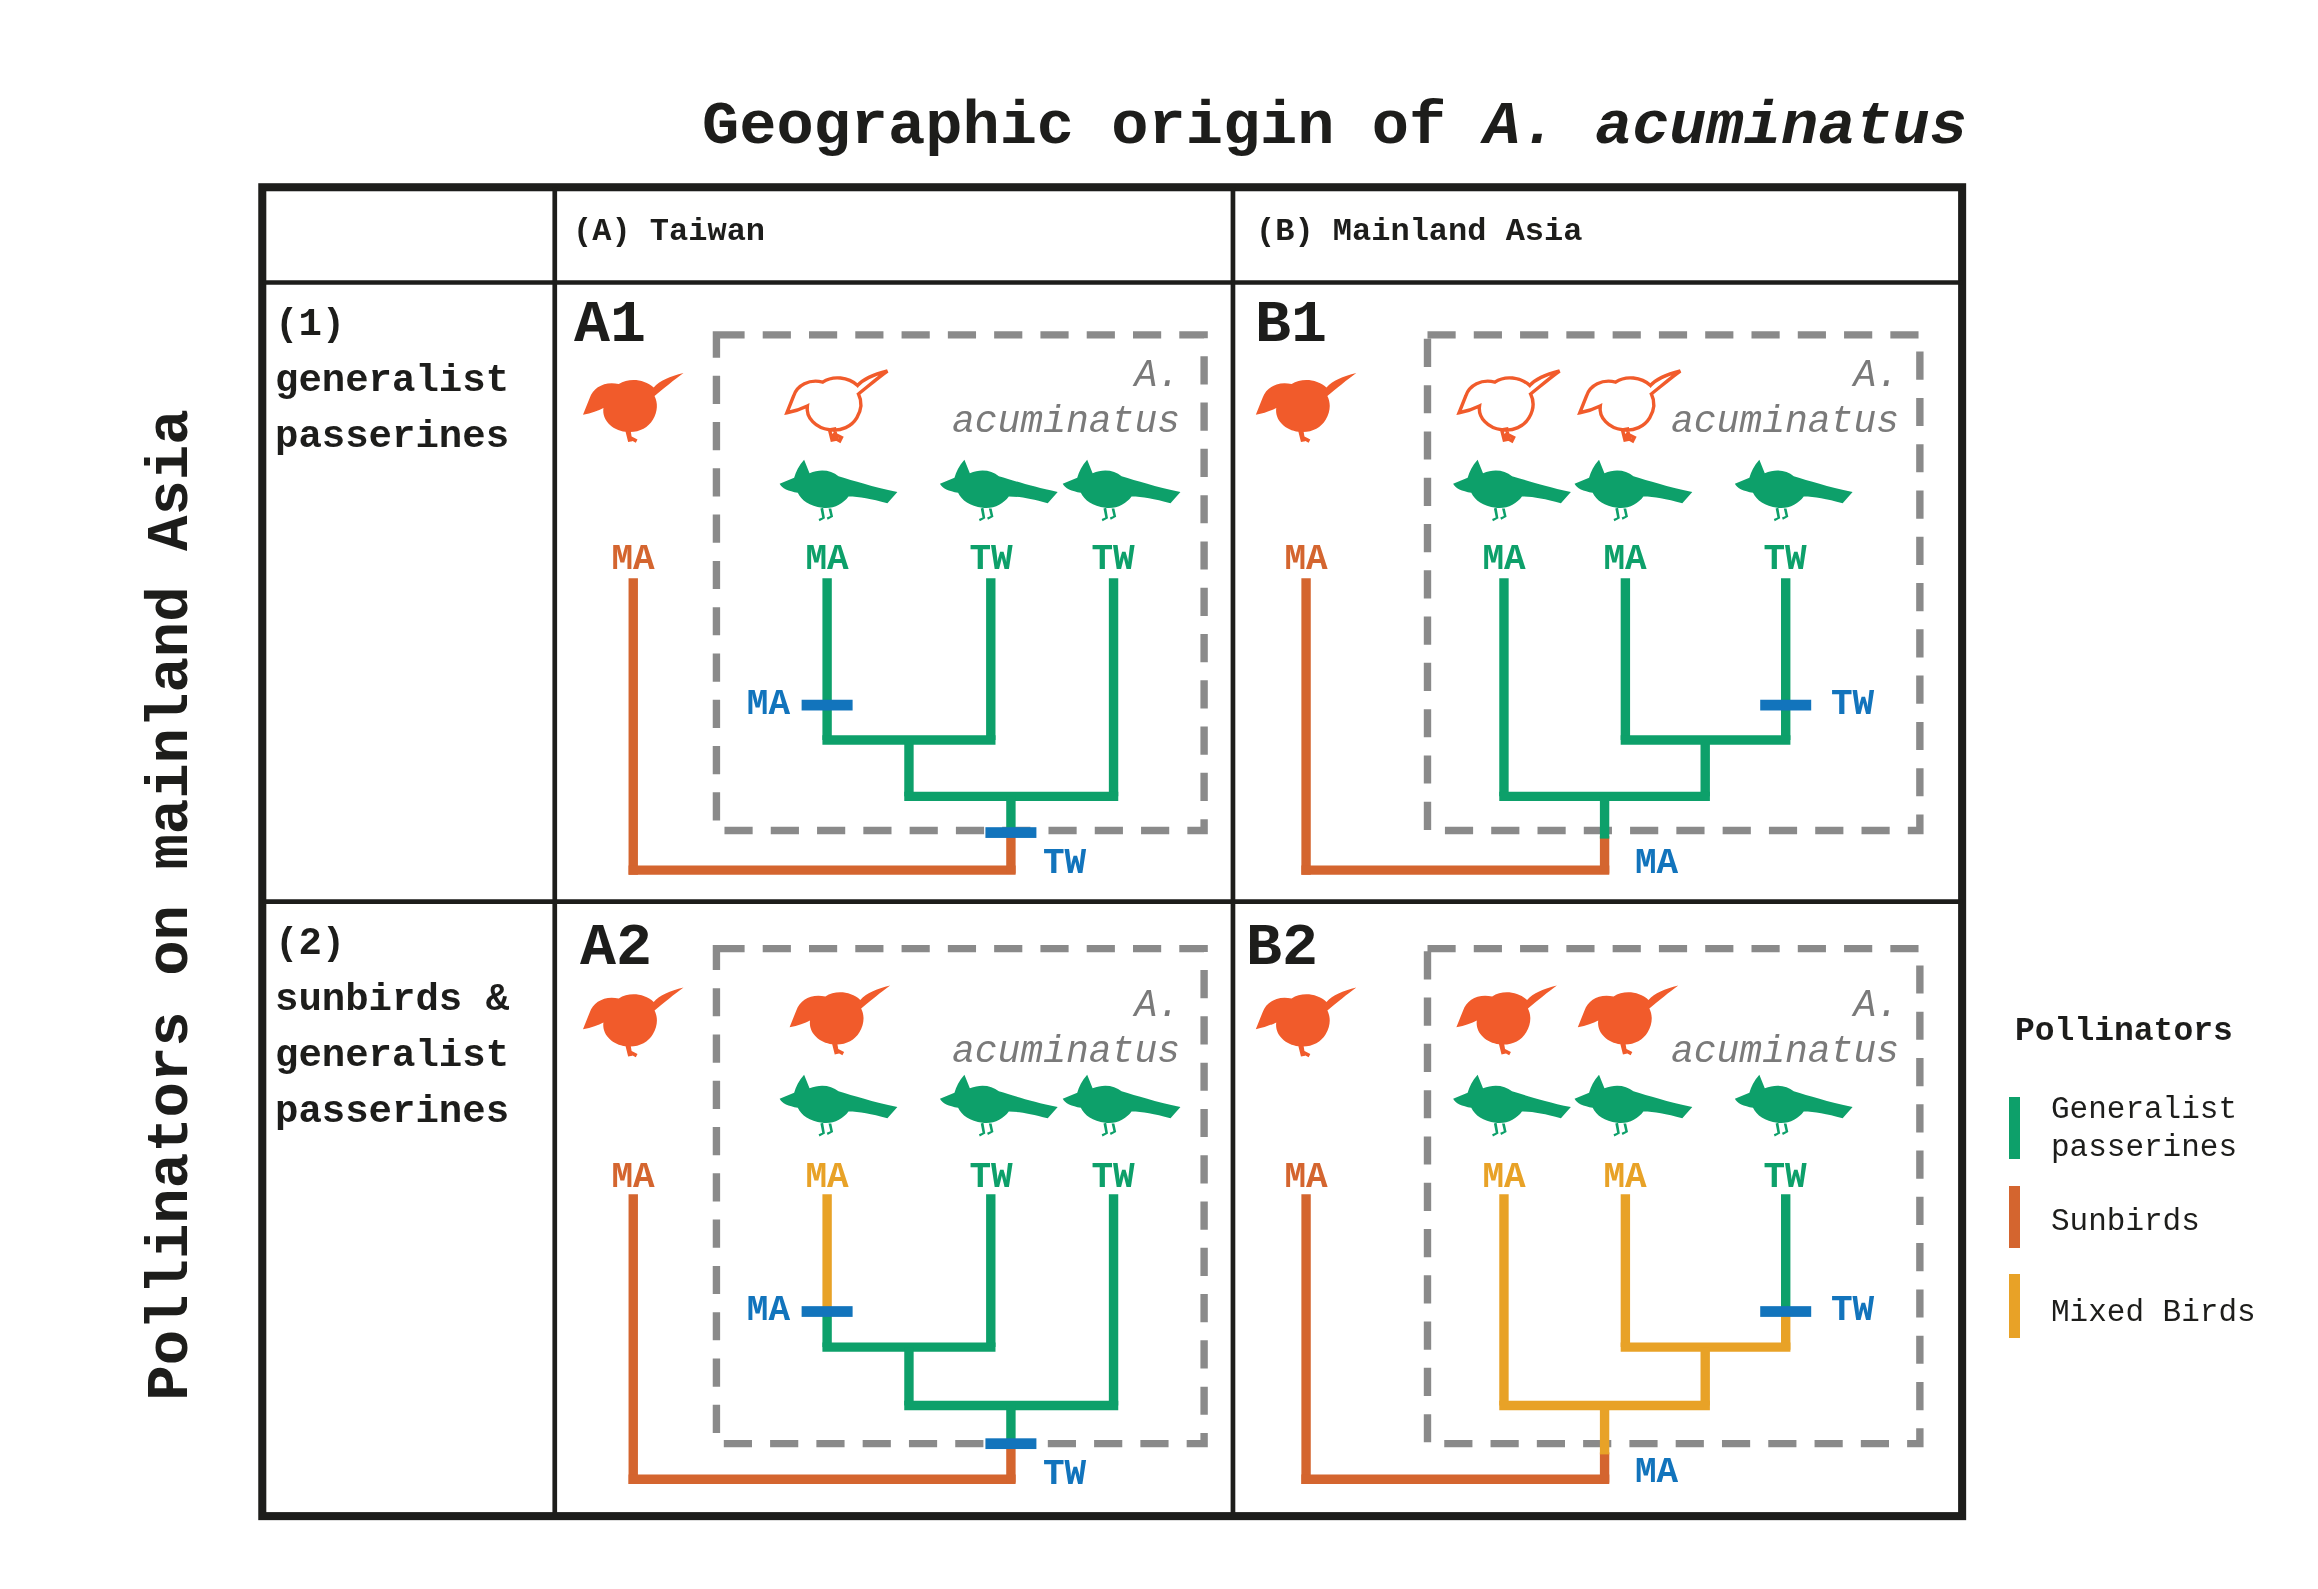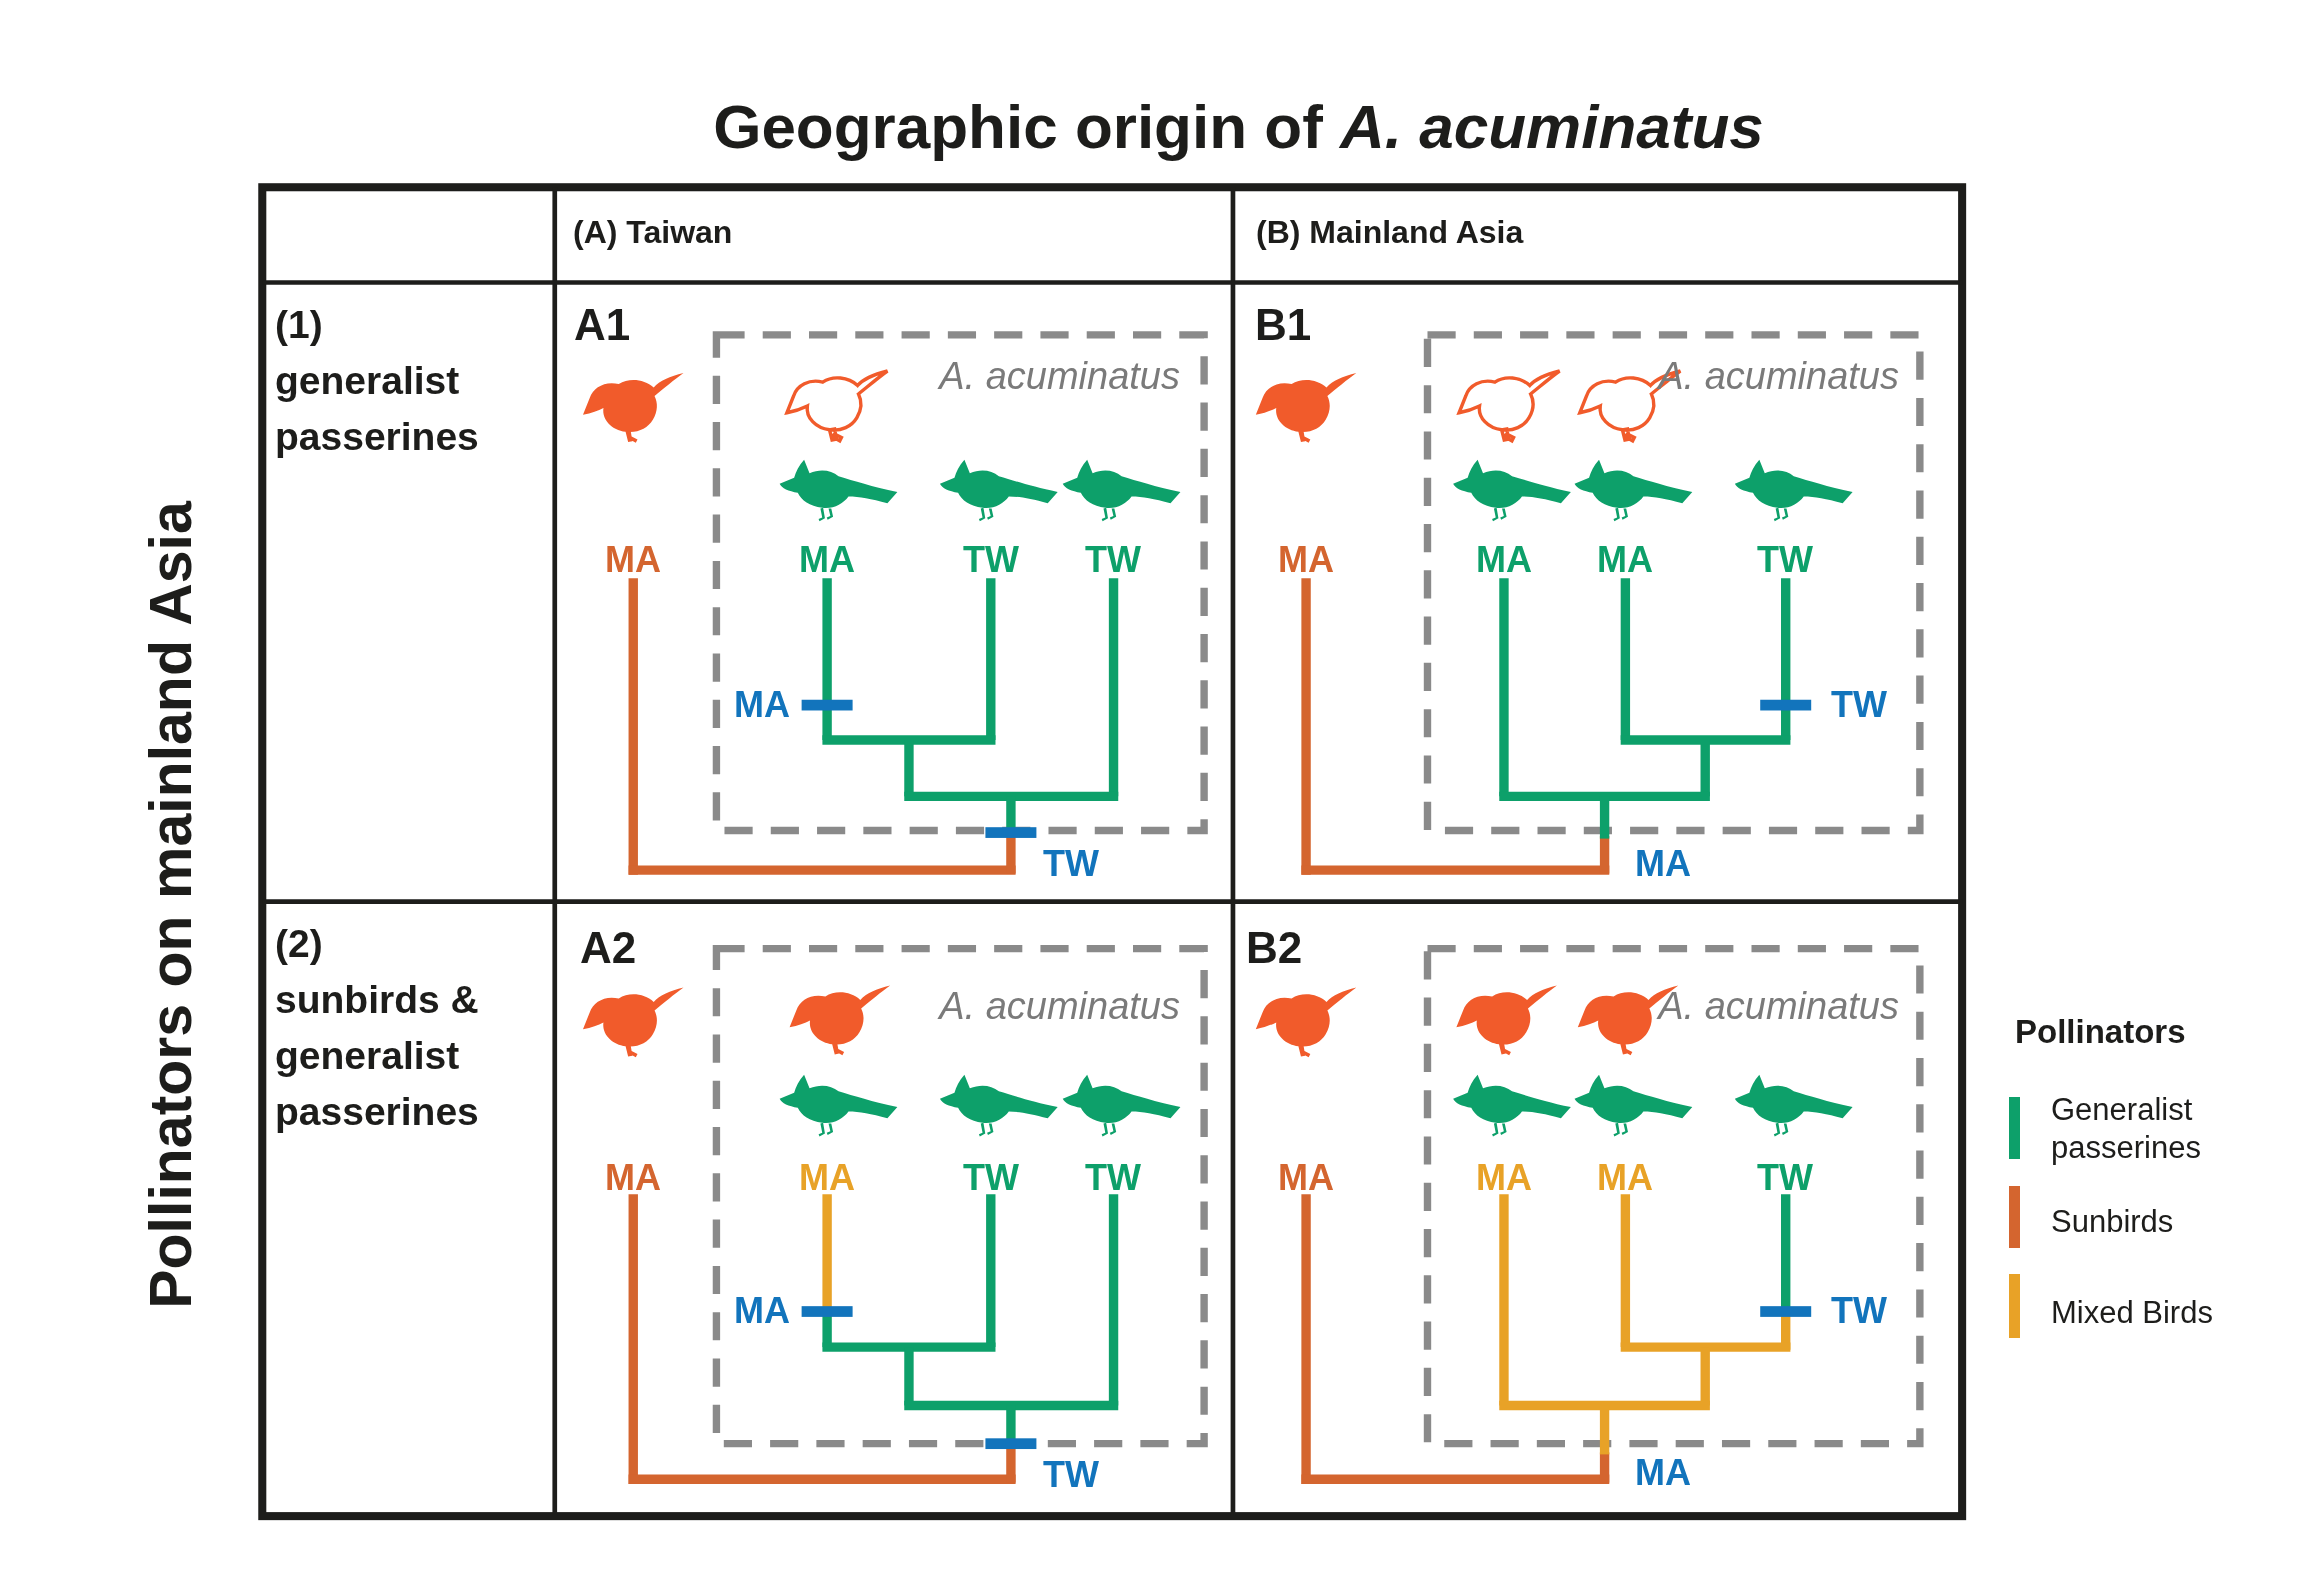--- a/index.html
+++ b/index.html
@@ -1,30 +1,30 @@
 <!DOCTYPE html>
 <html style="font-size:10.7px"><head>
 <meta charset="utf-8">
 <style>
   html,body{margin:0;padding:0;background:#fff;}
   #stage{position:relative;width:2276px;height:1590px;background:#ffffff;overflow:hidden;
-         font-family:Liberation Sans, sans-serif;color:#1D1D1B;}
+         font-family:Liberation Mono, monospace;color:#1D1D1B;}
   .abs{position:absolute;}
   #gfx{position:absolute;left:0;top:0;}
   #title{left:702px;top:91px;width:1073px;text-align:center;font-size:62px;font-weight:bold;white-space:nowrap;}
   #title .sp{font-style:italic;}
   #yaxis{left:171px;top:905px;transform:translate(-50%,-50%) rotate(-90deg);
          font-size:59px;font-weight:bold;white-space:nowrap;}
   .colhead{font-size:32px;font-weight:bold;top:205px;line-height:54px;white-space:nowrap;}
   #colA{left:573px;}
   #colB{left:1256px;}
   .rowlabel{left:275px;font-size:39px;font-weight:bold;line-height:56px;width:268px;}
   #row1label{top:297px;}
   #row2label{top:916px;}
-  .panel-id{font-size:44px;font-weight:bold;line-height:48px;}
+  .panel-id{font-size:60px;font-weight:bold;line-height:48px;}
   .species{font-size:38px;font-style:italic;width:268px;text-align:right;line-height:46px;}
   .tiplabel{font-size:36px;font-weight:bold;line-height:36px;transform:translateX(-50%);white-space:nowrap;}
   .ticklabel{font-size:36px;font-weight:bold;line-height:36px;white-space:nowrap;}
   .ticklabel.vcenter{transform:translateY(-50%);}
   .ticklabel.right-align{width:201px;text-align:right;}
   #legtitle{left:2015px;top:1013px;font-size:33px;font-weight:bold;white-space:nowrap;}
   .leg-bar{position:absolute;left:2009px;width:10.7px;}
   .leg-text{position:absolute;left:2051px;font-size:31px;line-height:38px;white-space:pre-line;}
   #legbar0{top:1097px;height:62px;}
   #legbar1{top:1186px;height:62px;}

